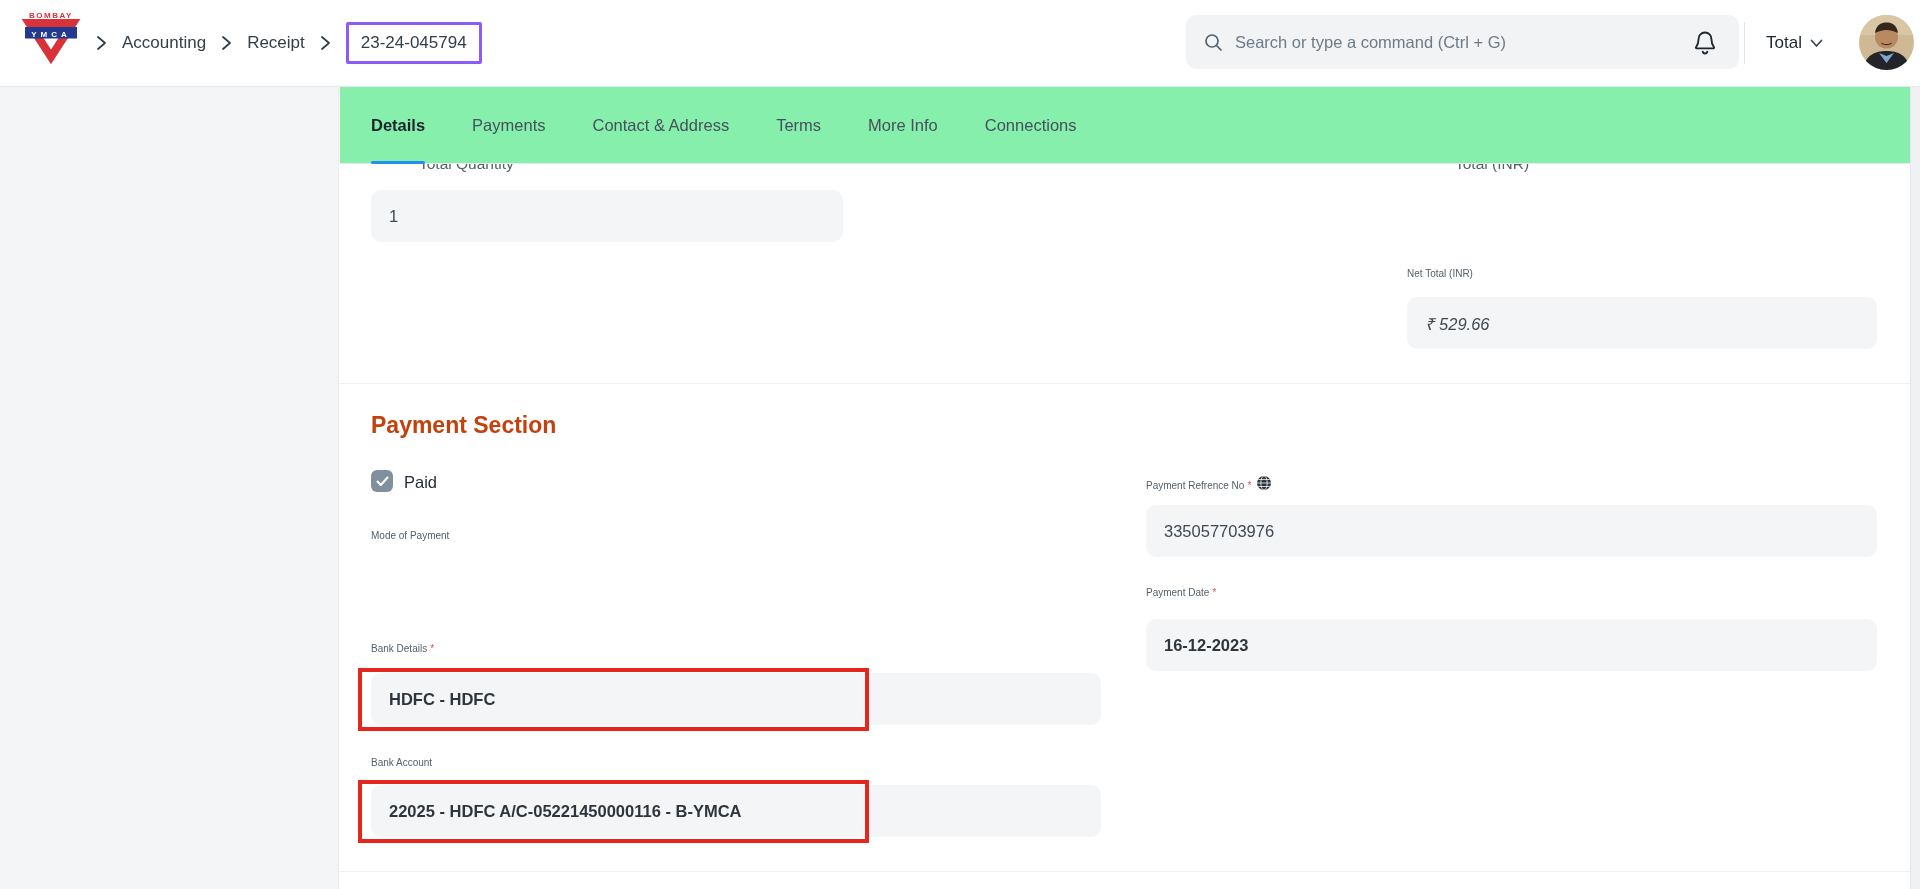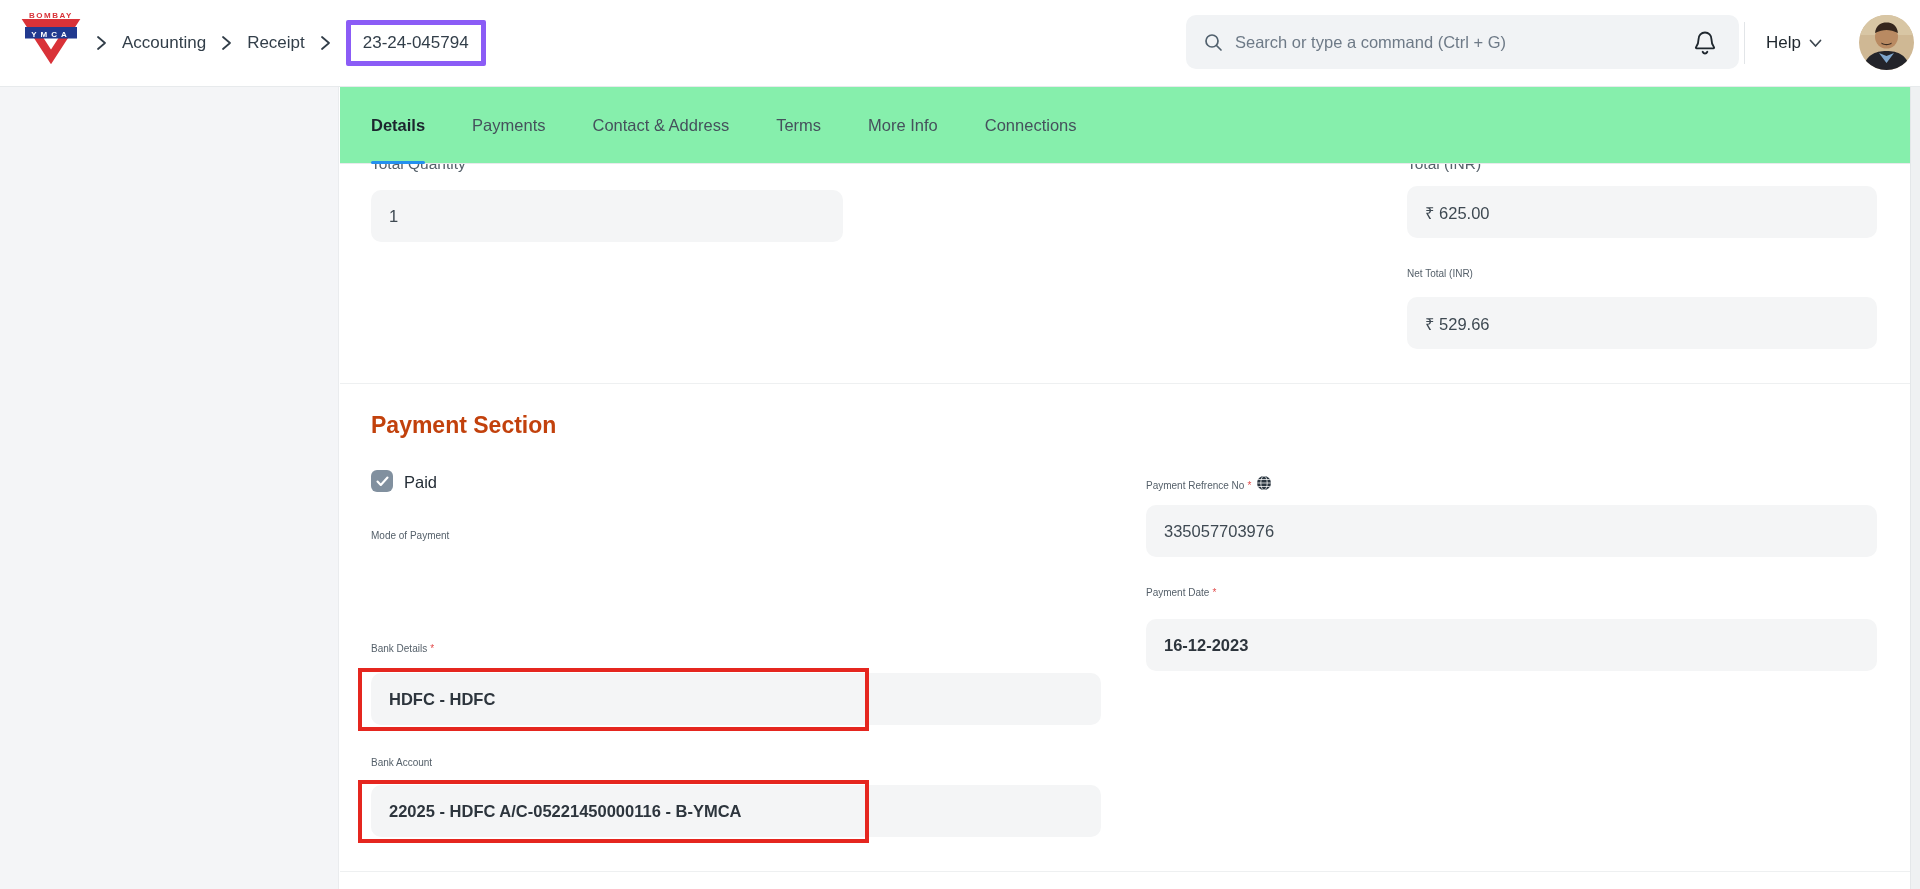--- a/index.html
+++ b/index.html
@@ -8,21 +8,21 @@
   #page { position:relative; width:1920px; height:889px; background:#fff; }
 
   
   .header { position:absolute; left:0; top:0; width:1920px; height:87px;
     background:#fff; border-bottom:1px solid #e7eaec; z-index:5;padding-left:14px; }
   .logo { position:absolute; left:20px; top:7px; width:62px; height:60px; }
   .breadcrumb { position:absolute; left:96px; top:0; height:86px; display:flex;
     align-items:center; gap:15px; font-size:17px; color:#323e49; }
   .crumb { white-space:nowrap; }
   .crumb-sep svg { display:block; }
-  .crumb-box { border:5px solid #8b5cf6; border-radius:2px; padding:8px 12px;
+  .crumb-box { border:3px solid #8b5cf6; border-radius:2px; padding:8px 12px;
     color:#323e49; }
   .search { position:absolute; left:1186px; top:15px; width:553px; height:54px;
     background:#f1f3f5; border-radius:10px; display:flex; align-items:center;
     padding:0 18px; gap:12px; }
   .search-text { font-size:16.5px; color:#6e7a87; }
   .bell { position:absolute; left:1691px; top:29px; width:28px; height:28px; }
   .hdr-divider { position:absolute; left:1744px; top:22px; width:1px; height:42px;
     background:#e2e5e8; }
   .help { position:absolute; left:1766px; top:0; height:86px; display:flex;
     align-items:center; gap:8px; font-size:17px; color:#1f272e; }
@@ -39,21 +39,21 @@
   .tabbar { position:absolute; left:340px; top:87px; width:1570px; height:77px;
     background:#86efac; border-bottom:1px solid #e8eaec; display:flex;
     align-items:stretch; padding-left:31px; gap:47px; }
   .tab { display:flex; align-items:center; font-size:16.5px; color:#45515c;
     position:relative; cursor:pointer; white-space:nowrap; }
   .tab.active { color:#1c252e; font-weight:700; }
   .tab.active::after { content:""; position:absolute; left:0; right:0; bottom:-1px;
     height:3px; background:#2490ef; border-radius:2px; }
 
   
-  .clip-label { position:absolute; height:10px; overflow:hidden; }
+  .clip-label { position:absolute; height:10px; overflow:hidden;margin-left:48px; }
   .clip-label span { display:block; margin-top:-10px; font-size:15.5px;
     line-height:19px; color:#55606a; white-space:nowrap; }
   .field-label { position:absolute; font-size:10px; color:#55606a;
     white-space:nowrap; }
   .req { color:#e24c4c; margin-left:3px; }
   .field { position:absolute; background:#f4f5f6; border-radius:10px;
     display:flex; align-items:center; padding:0 18px; font-size:16.5px;
     color:#3e4952; }
   .field.bold { font-weight:700; color:#2d353d; }
   .divider { position:absolute; left:340px; width:1570px; height:1px;
@@ -116,21 +116,21 @@
     <span class="bell">
       <svg width="28" height="28" viewBox="0 0 24 24">
           <path d="M12 3 C8.8 3 6.5 5.4 6.5 8.6 C6.5 12.4 5.2 14.4 4.3 15.6 C4 16 4.2 16.6 4.8 16.6 L19.2 16.6 C19.8 16.6 20 16 19.7 15.6 C18.8 14.4 17.5 12.4 17.5 8.6 C17.5 5.4 15.2 3 12 3 Z" fill="none" stroke="#1f272e" stroke-width="1.6" stroke-linejoin="round"></path>
           <path d="M10 19.5 C10.4 20.4 11.1 21 12 21 C12.9 21 13.6 20.4 14 19.5" fill="none" stroke="#1f272e" stroke-width="1.6" stroke-linecap="round"></path>
         </svg>
     </span>
 
     <div class="hdr-divider"></div>
 
     <div class="help">
-      <span>Help</span>
+      <span>Total</span>
       <span style="display:flex;">
         <svg width="13" height="9" viewBox="0 0 13 9">
             <polyline points="1.5,1.5 6.5,7 11.5,1.5" fill="none" stroke="#3c464f" stroke-width="1.7" stroke-linecap="round" stroke-linejoin="round"></polyline>
           </svg>
       </span>
     </div>
 
     <span class="avatar">
       <svg width="55" height="55" viewBox="0 0 55 55">
         <rect width="55" height="55" fill="#cfb894"></rect>
@@ -157,24 +157,23 @@
   </div>
 
   <div class="clip-label" style="left:371px; top:164px; width:200px;">
     <span>Total Quantity</span>
   </div>
   <div class="field" style="left:371px; top:190px; width:472px; height:52px;">1</div>
 
   <div class="clip-label" style="left:1407px; top:164px; width:200px;">
     <span>Total (INR)</span>
   </div>
-  <div class="field" style="left:1407px; top:186px; width:470px; height:52px;">₹ 625.00</div>
 
   <div class="field-label" style="left:1407px; top:268px;">Net Total (INR)</div>
-  <div class="field" style="left:1407px; top:297px; width:470px; height:52px;">₹ 529.66</div>
+  <div class="field" style="left:1407px; top:297px; width:470px; height:52px;font-style:italic;">₹ 529.66</div>
 
   <div class="divider" style="top:383px;"></div>
 
   <div class="section-title" style="left:371px; top:412px;">Payment Section</div>
 
   <div class="checkbox" style="left:371px; top:470px;">
     <svg width="13" height="11" viewBox="0 0 13 11">
       <polyline points="1.5,5.5 4.8,9 11.5,1.5" fill="none" stroke="#ffffff" stroke-width="2.1" stroke-linecap="round" stroke-linejoin="round"></polyline>
     </svg>
   </div>

